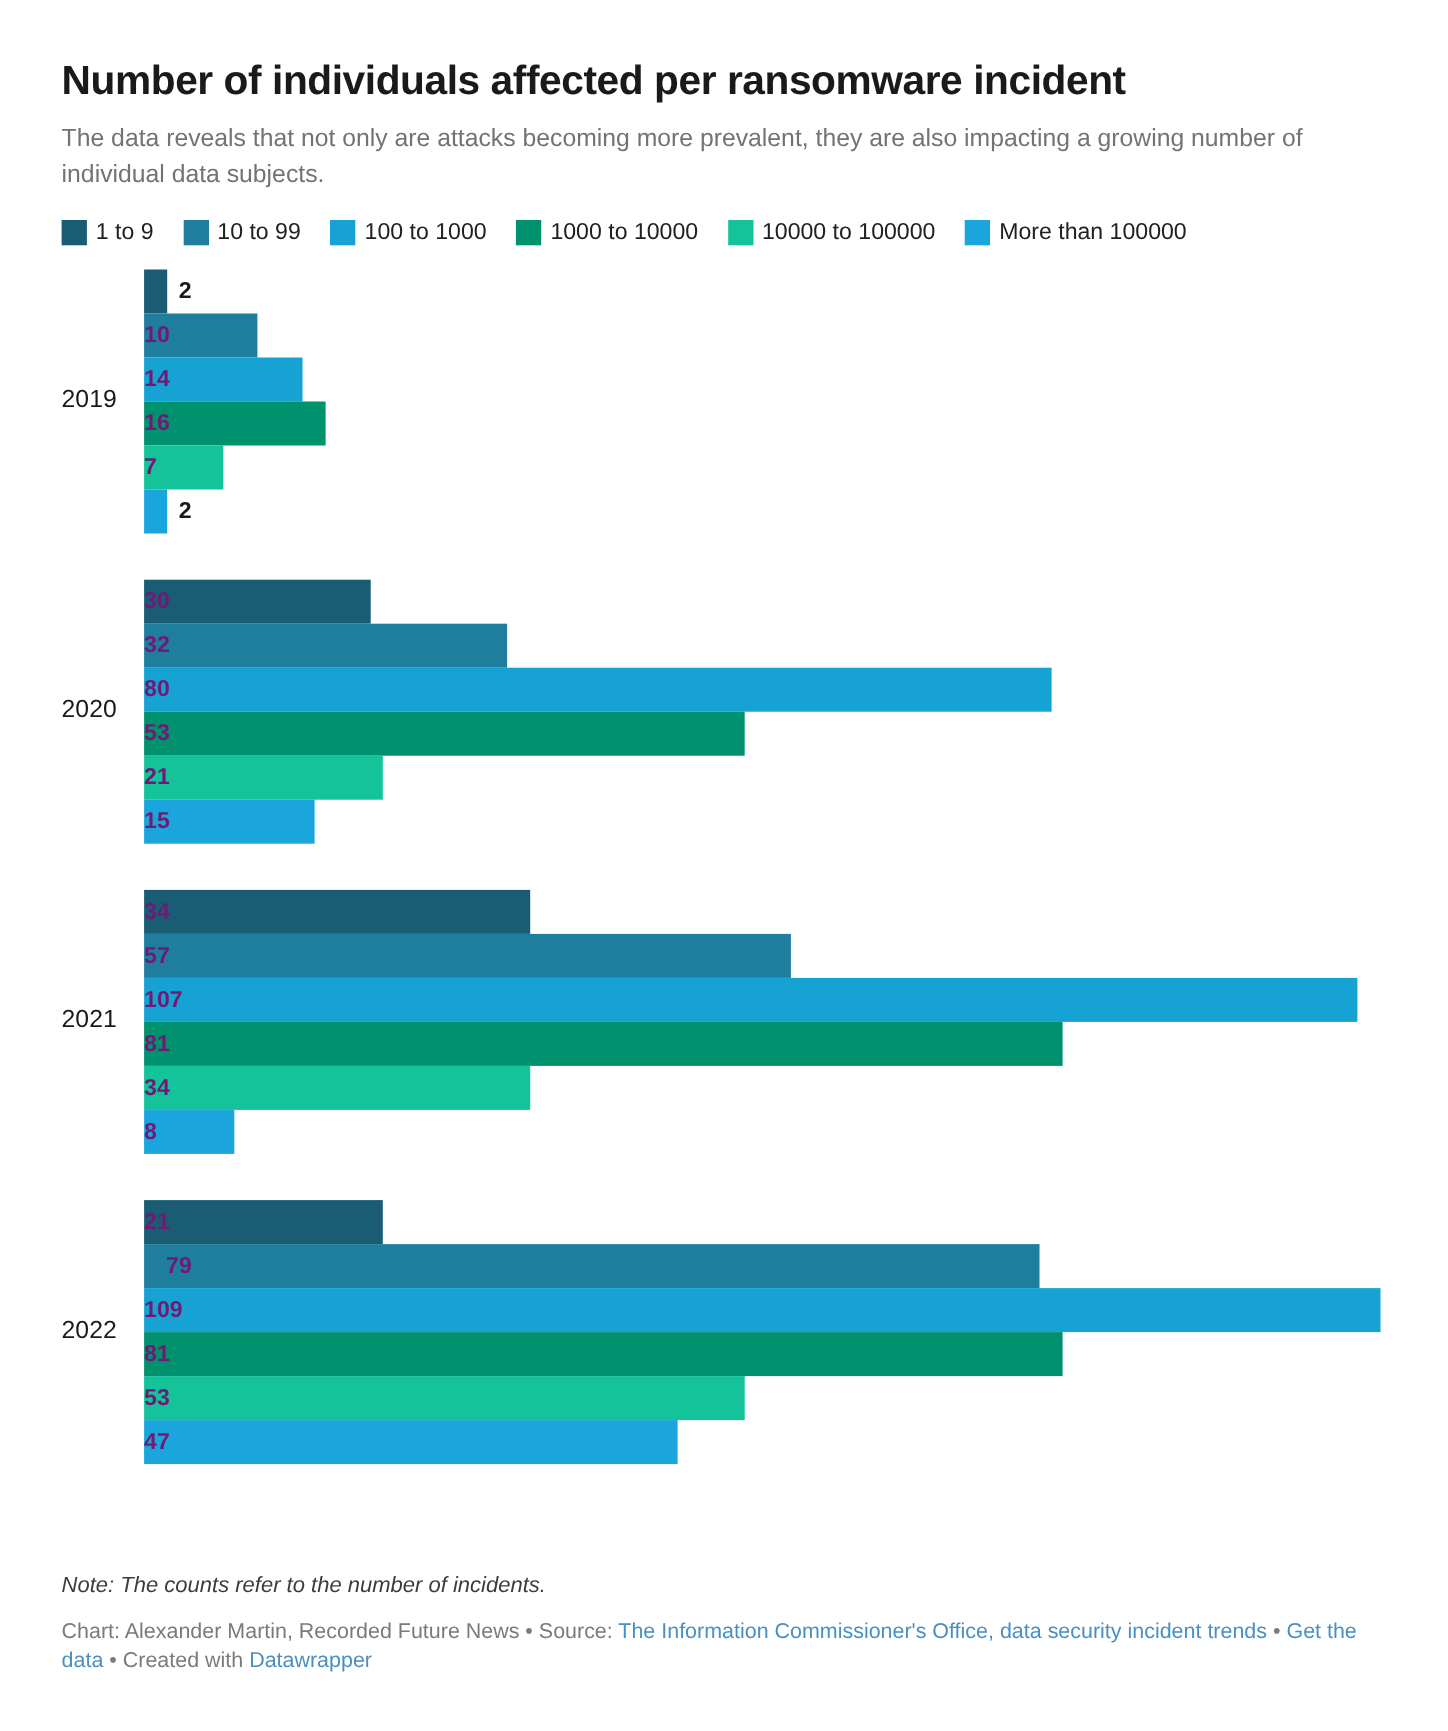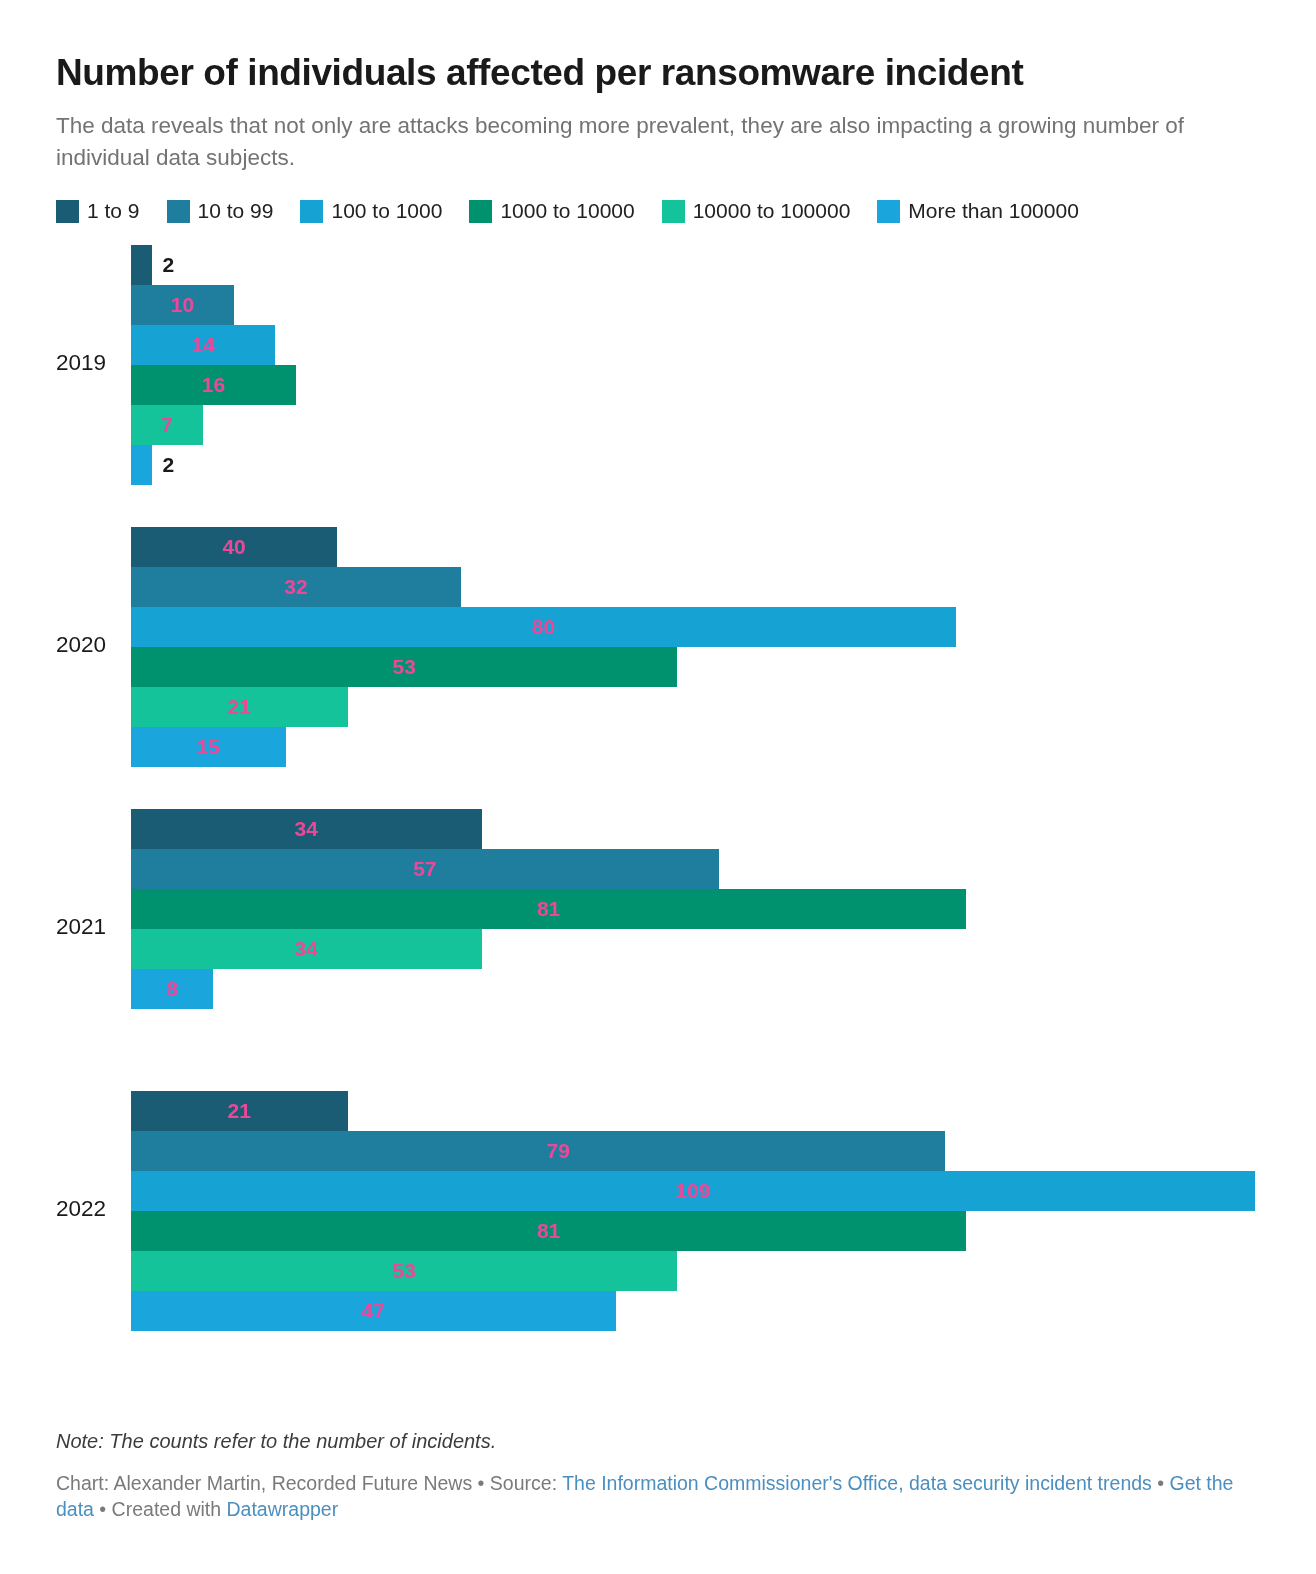--- a/index.html
+++ b/index.html
@@ -105,22 +105,22 @@
   .bar-value {
     position: absolute;
     top: 0;
     height: 40px;
     line-height: 40px;
     font-size: 21px;
     font-weight: bold;
     white-space: nowrap;
   }
   .bar-value.inside {
-    color: #ec4899;
-    text-align: center;
+    color: #701a75;
+    text-align: left;
     padding-right: 10px;
   }
   .bar-value.outside {
     color: #1a1a1a;
     padding-left: 11px;
   }
 
   
   .footer {
     position: absolute;
@@ -210,21 +210,21 @@
             <div class="bar" style="width: 20.62px; background: rgb(26, 166, 220);"></div>
             <div class="bar-value outside" style="left: 20.62px;">2</div>
           </div>
         </div>
       </div>
       <div class="year-group" style="top: 282px; height: 240px;">
         <div class="year-label" style="top: 105px;">2020</div>
         <div class="bars" style="height: 240px;">
           <div class="bar-row">
             <div class="bar" style="width: 206.2px; background: rgb(26, 92, 115);"></div>
-            <div class="bar-value inside" style="left: 0px; width: 206.2px;">40</div>
+            <div class="bar-value inside" style="left: 0px; width: 206.2px;">30</div>
           </div>
           <div class="bar-row">
             <div class="bar" style="width: 329.92px; background: rgb(31, 126, 158);"></div>
             <div class="bar-value inside" style="left: 0px; width: 329.92px;">32</div>
           </div>
           <div class="bar-row">
             <div class="bar" style="width: 824.8px; background: rgb(22, 162, 211);"></div>
             <div class="bar-value inside" style="left: 0px; width: 824.8px;">80</div>
           </div>
           <div class="bar-row">
@@ -244,20 +244,24 @@
       <div class="year-group" style="top: 564px; height: 240px;">
         <div class="year-label" style="top: 105px;">2021</div>
         <div class="bars" style="height: 240px;">
           <div class="bar-row">
             <div class="bar" style="width: 350.54px; background: rgb(26, 92, 115);"></div>
             <div class="bar-value inside" style="left: 0px; width: 350.54px;">34</div>
           </div>
           <div class="bar-row">
             <div class="bar" style="width: 587.67px; background: rgb(31, 126, 158);"></div>
             <div class="bar-value inside" style="left: 0px; width: 587.67px;">57</div>
+          </div>
+          <div class="bar-row">
+            <div class="bar" style="width: 1103.17px; background: rgb(22, 162, 211);"></div>
+            <div class="bar-value inside" style="left: 0px; width: 1103.17px;">107</div>
           </div>
           <div class="bar-row">
             <div class="bar" style="width: 835.11px; background: rgb(0, 145, 110);"></div>
             <div class="bar-value inside" style="left: 0px; width: 835.11px;">81</div>
           </div>
           <div class="bar-row">
             <div class="bar" style="width: 350.54px; background: rgb(21, 195, 154);"></div>
             <div class="bar-value inside" style="left: 0px; width: 350.54px;">34</div>
           </div>
           <div class="bar-row">

